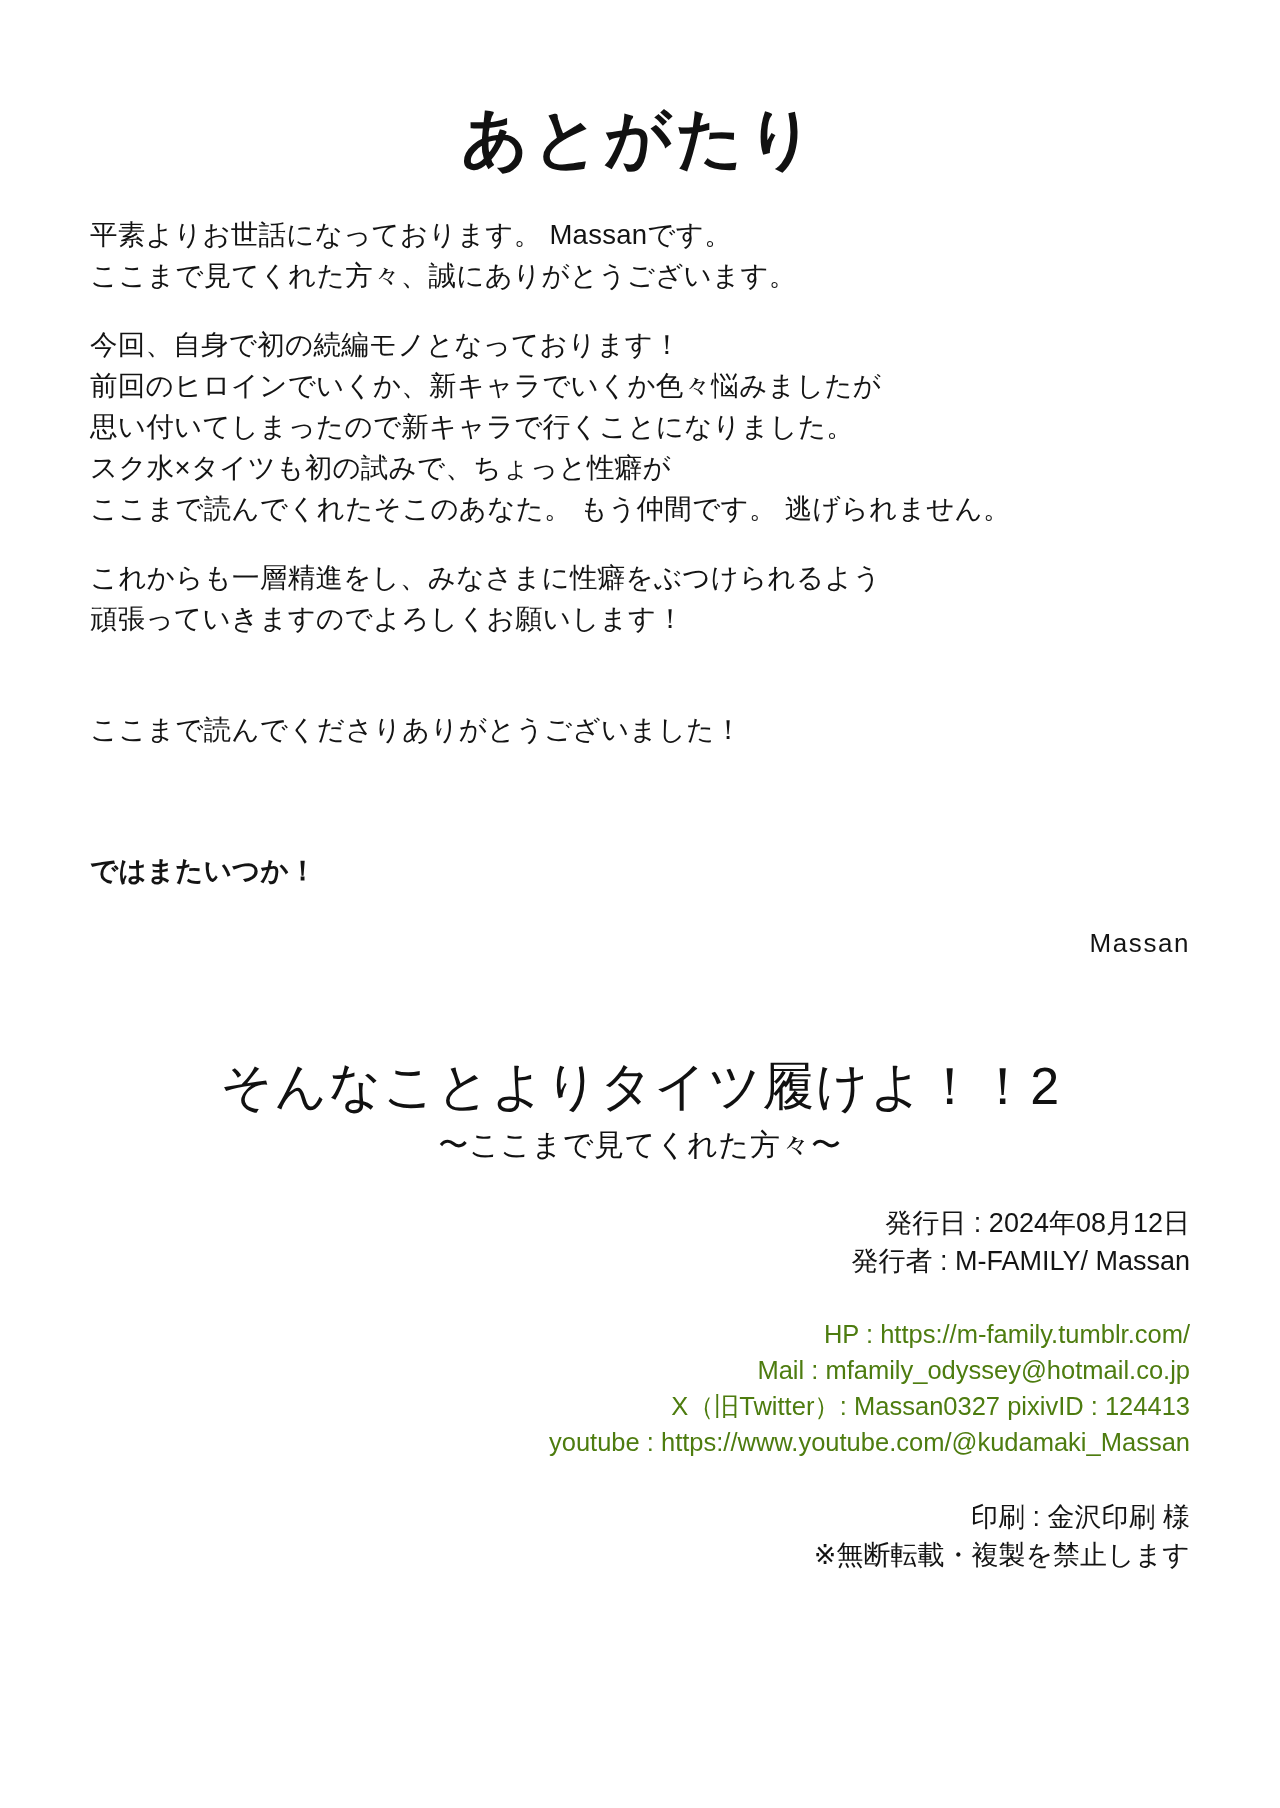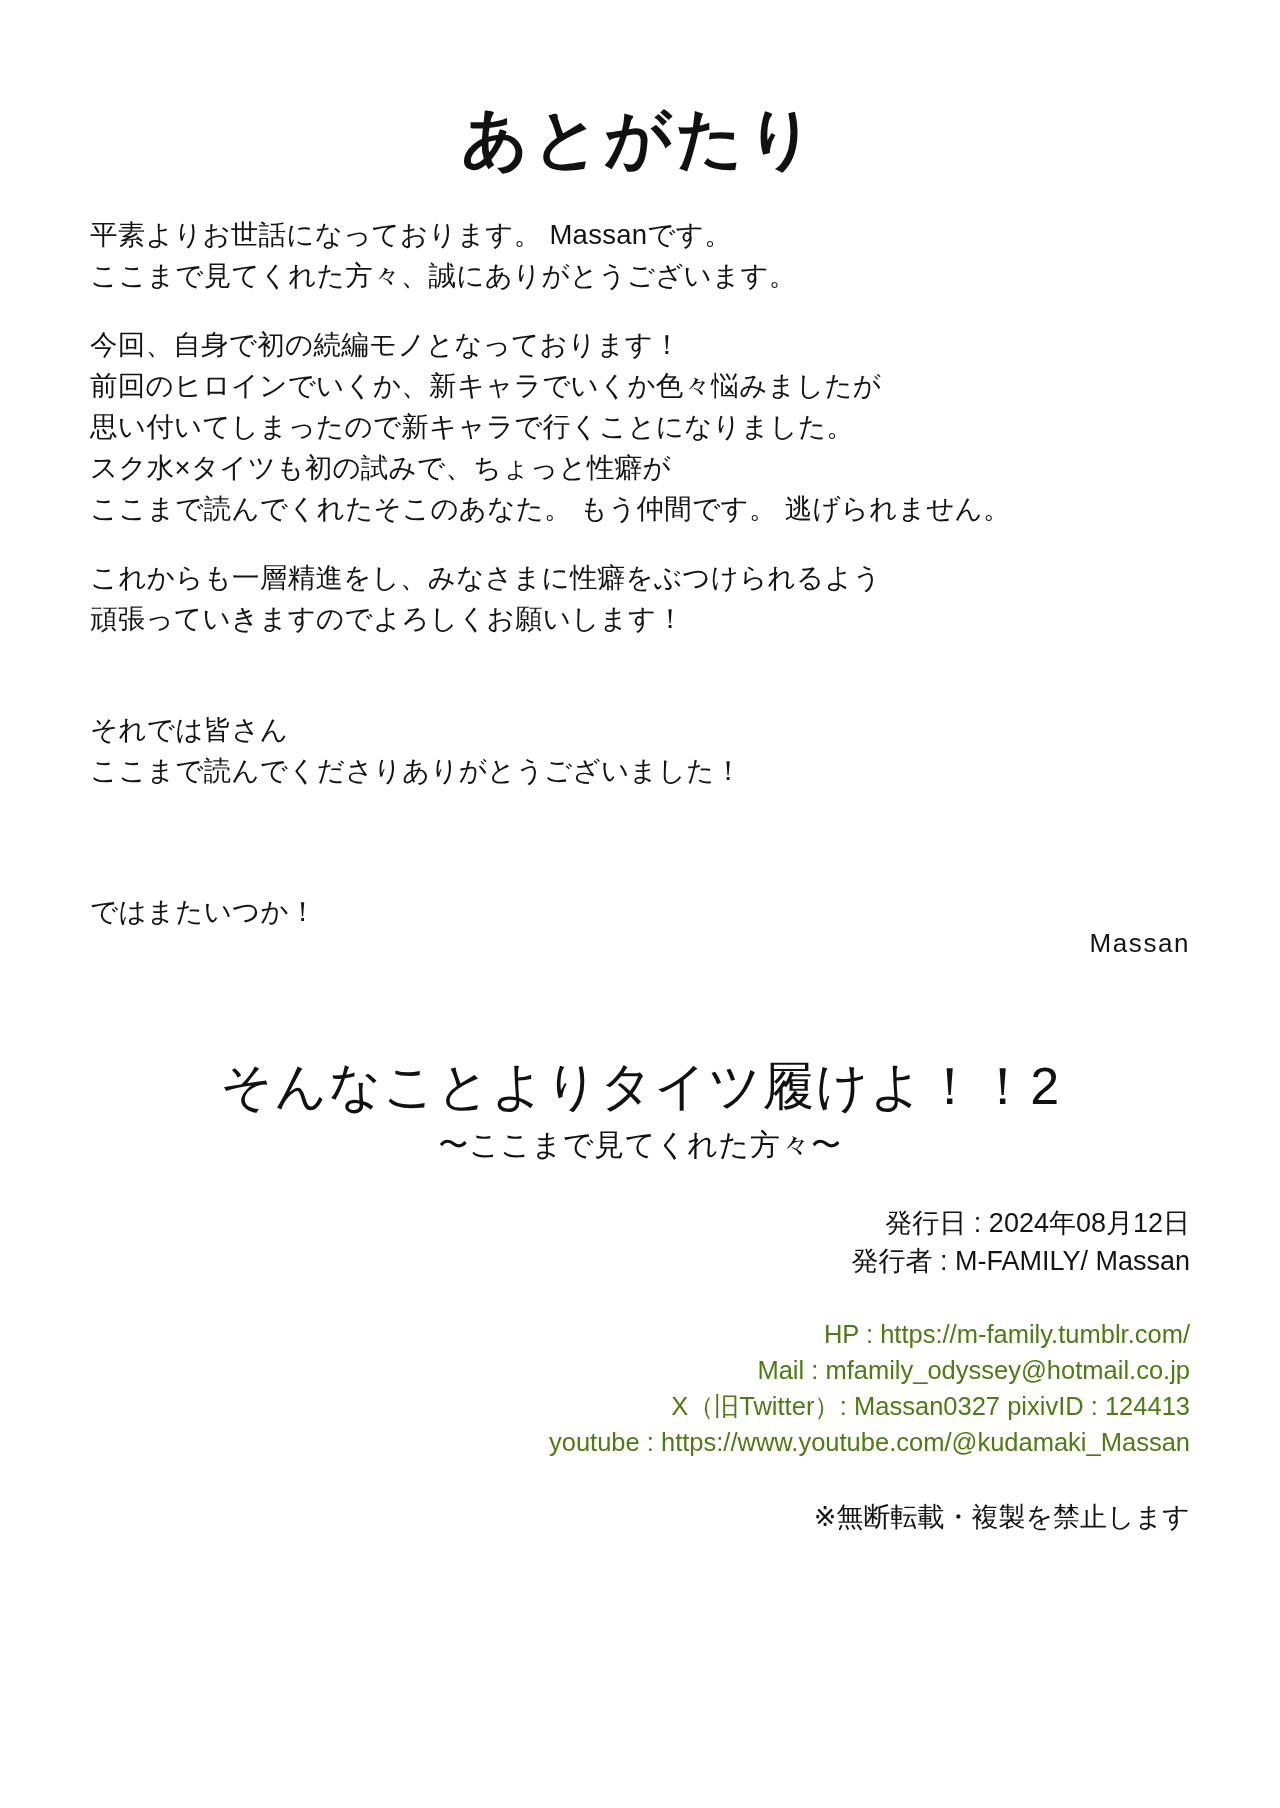--- a/index.html
+++ b/index.html
@@ -45,20 +45,21 @@
     font-size: 27.5px;
     line-height: 41px;
     letter-spacing: 0.01em;
     color: #141414;
   }
   .para {
     margin: 0 0 28px 0;
   }
   .para:last-child {
     margin-bottom: 0;
+    font-weight: bold;
   }
   .para .line {
     display: block;
     white-space: pre-wrap;
   }
   .gap-large {
     margin-bottom: 70px;
   }
   .gap-xlarge {
     margin-bottom: 100px;
@@ -143,21 +144,20 @@
       <span class="line">スク水×タイツも初の試みで、ちょっと性癖が</span>
       <span class="line">ここまで読んでくれたそこのあなた。 もう仲間です。 逃げられません。</span>
     </p>
 
     <p class="para gap-large">
       <span class="line">これからも一層精進をし、みなさまに性癖をぶつけられるよう</span>
       <span class="line">頑張っていきますのでよろしくお願いします！</span>
     </p>
 
     <p class="para gap-xlarge">
-      <span class="line">それでは皆さん</span>
       <span class="line">ここまで読んでくださりありがとうございました！</span>
     </p>
 
     <p class="para">
       <span class="line">ではまたいつか！</span>
     </p>
 
   </div>
 
   <div class="signature">Massan</div>
@@ -180,18 +180,22 @@
     </div>
 
     <div class="contact-block">
       <div>HP : https://m-family.tumblr.com/</div>
       <div>Mail :  mfamily_odyssey@hotmail.co.jp</div>
       <div>X（旧Twitter）: Massan0327   pixivID : 124413</div>
       <div>youtube : https://www.youtube.com/@kudamaki_Massan</div>
     </div>
 
     <div class="print-block">
+      <div>
+        <span class="nowrap">印刷 :</span>
+        <span class="nowrap">金沢印刷 様</span>
+      </div>
       <div>※無断転載・複製を禁止します</div>
     </div>
 
   </div>
 
 </div>
 
 </body></html>

